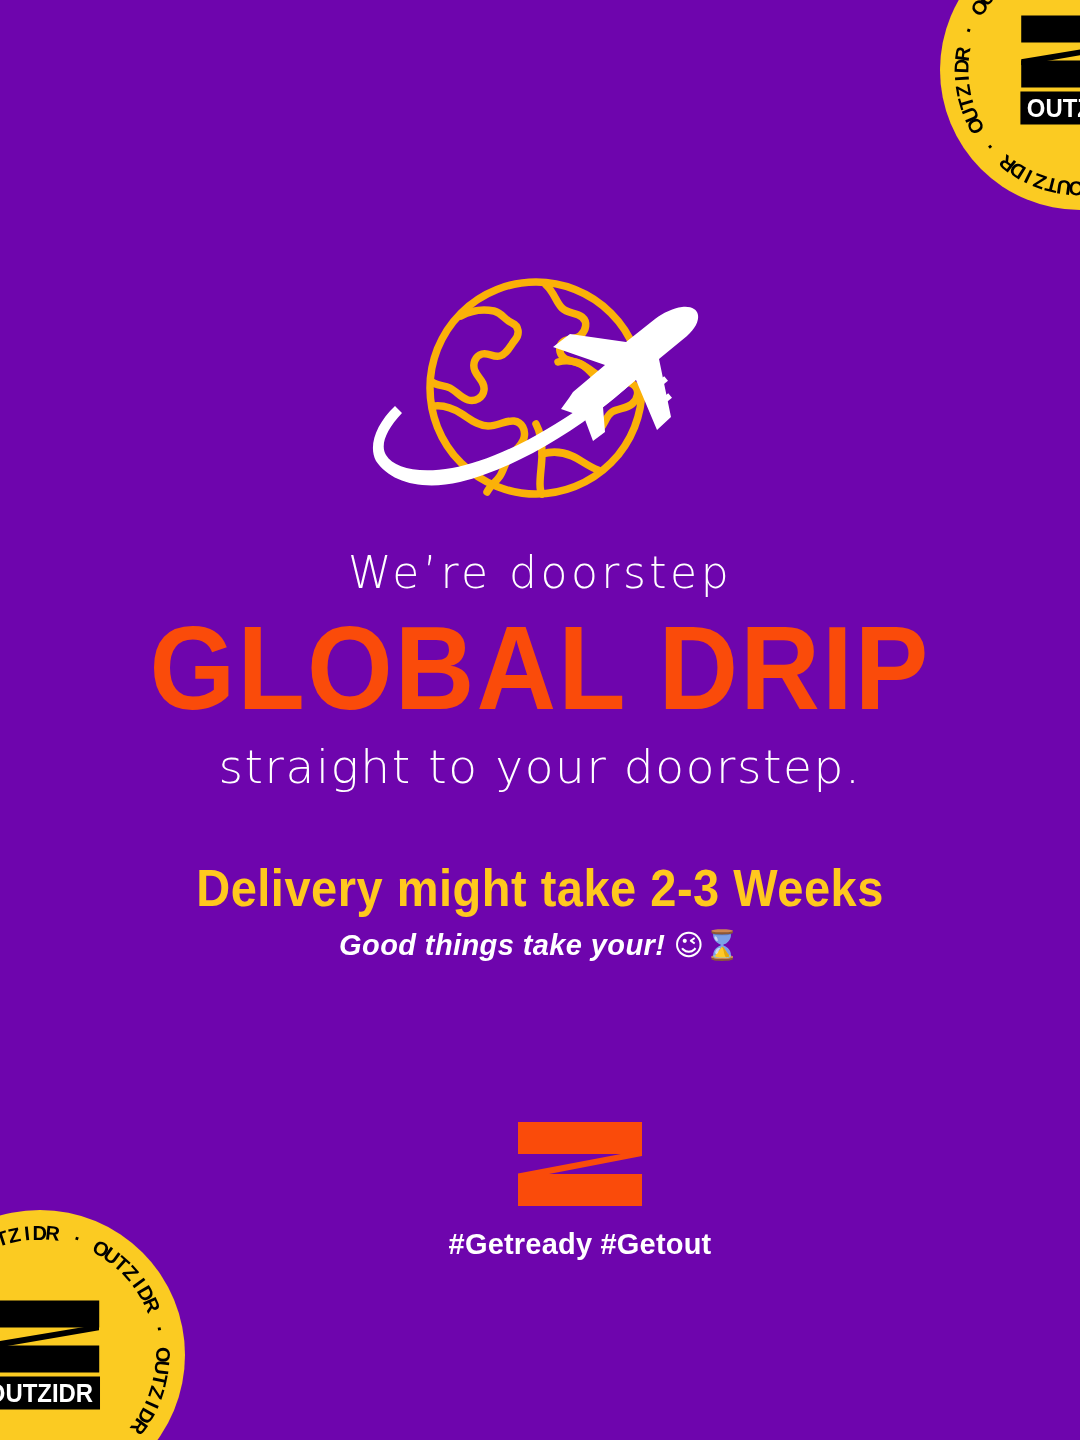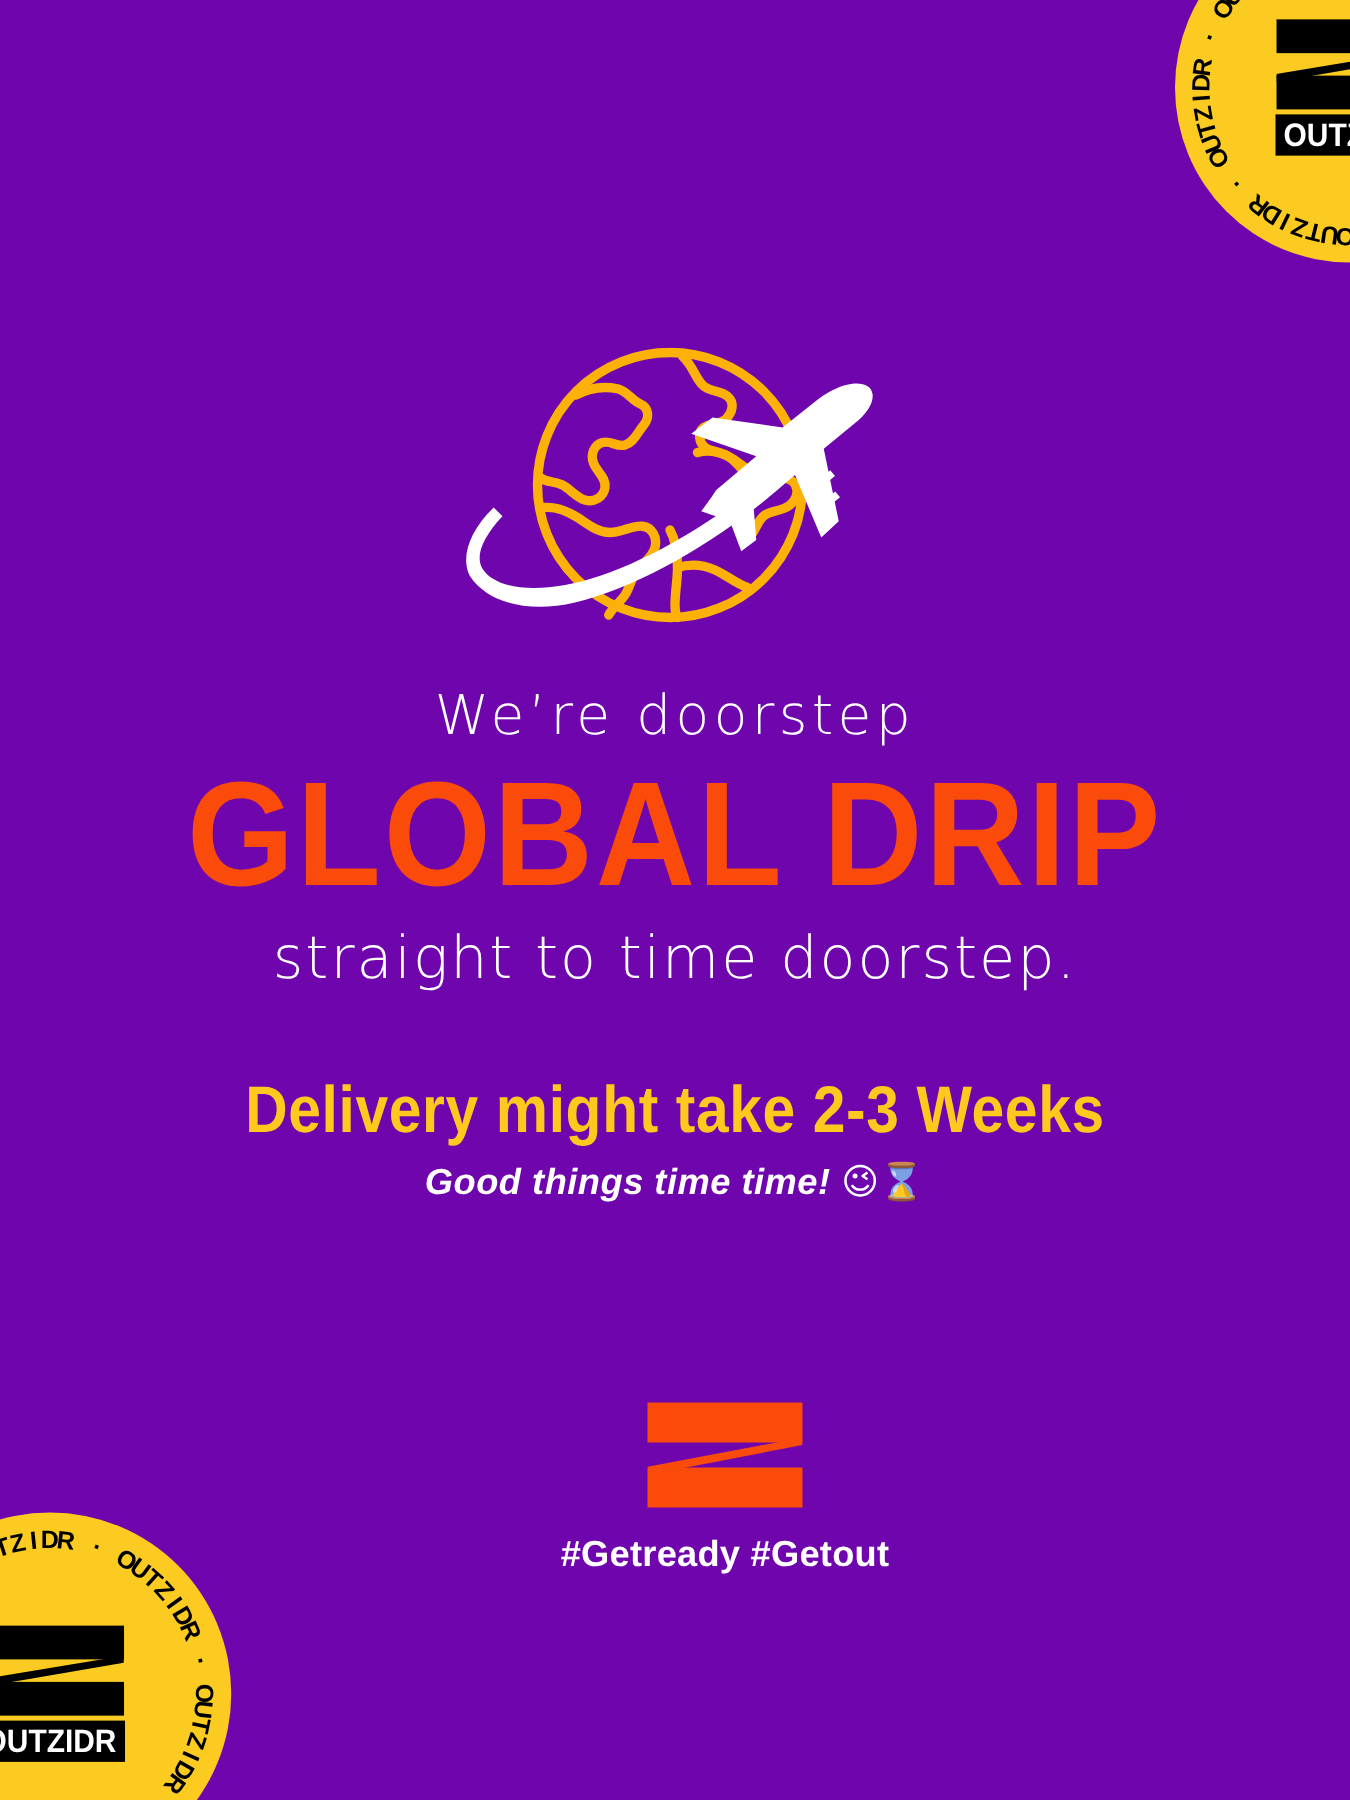--- a/index.html
+++ b/index.html
@@ -239,24 +239,24 @@
         <rect x="284" y="54" width="8" height="6" transform="rotate(-39 288 57)"></rect>
         <rect x="300" y="100" width="7" height="6" transform="rotate(-39 303 103)"></rect>
         <rect x="304" y="117" width="7" height="6" transform="rotate(-39 307 120)"></rect>
       </g>
     </svg>
   </div>
 
   <div id="copy">
     <div id="line-serving">We’re doorstep</div>
     <div id="headline">GLOBAL DRIP</div>
-    <div id="line-doorstep">straight to time doorstep.</div>
+    <div id="line-doorstep">straight to your doorstep.</div>
     <div id="line-delivery">Delivery might take 2-3 Weeks</div>
     <div id="line-good">
-      <span>Good things time time!</span>
+      <span>Good things take your!</span>
       <span class="emo">😉</span><span class="emo">⌛</span>
     </div>
   </div>
 
   <div id="footer">
     <div id="logo-z">
       <div class="lbar top"></div>
       <div class="ldiag"></div>
       <div class="lbar bot"></div>
     </div>

